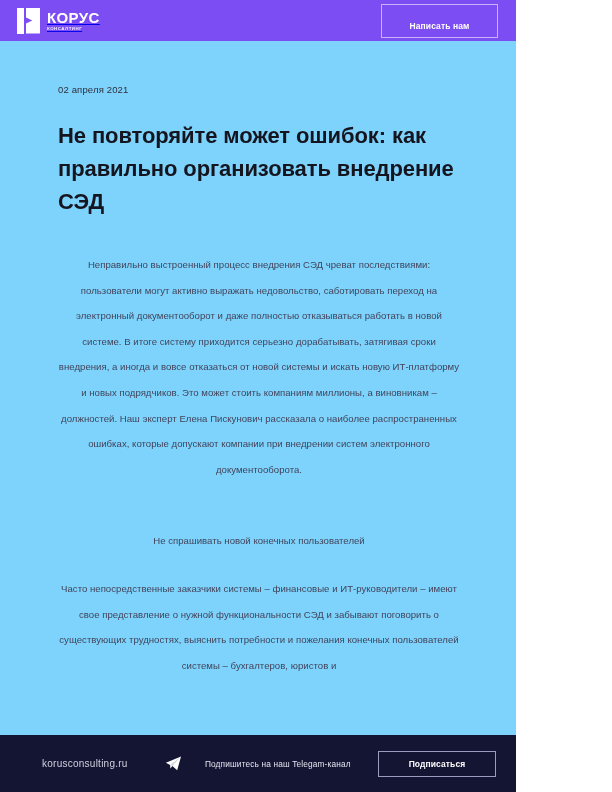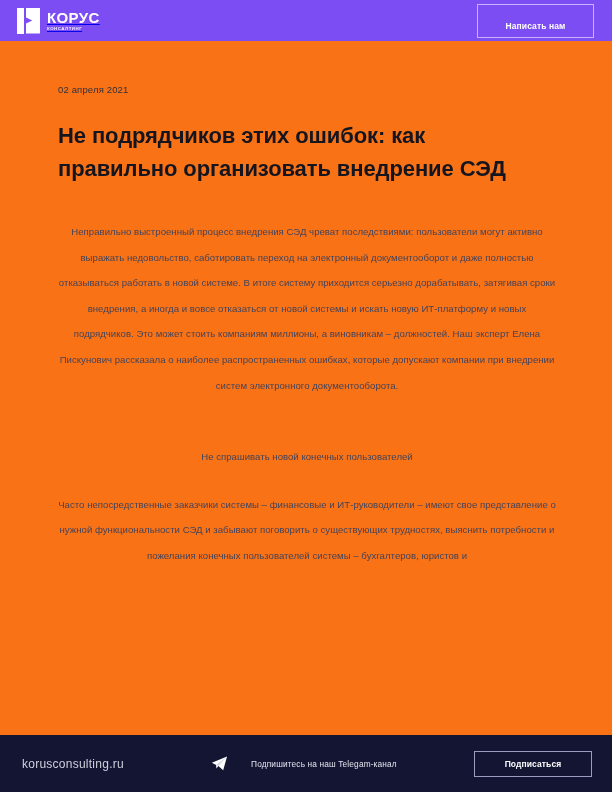--- a/index.html
+++ b/index.html
@@ -9,26 +9,26 @@
   body {
     width: 612px;
     height: 792px;
     background: #ffffff;
     font-family: "Liberation Sans", "DejaVu Sans", sans-serif;
     overflow: hidden;
     position: relative;
   }
 
   .page {
-    width: 612px;
+    width: 516px;
     height: 792px;
     position: relative;
     display: flex;
     flex-direction: column;
-    background: #f97316;
+    background: #7dd3fc;
   }
 
   
   .site-header {
     height: 41px;
     background: #7B4DF2;
     display: flex;
     align-items: center;
     justify-content: space-between;
     padding: 0 18px 0 17px;
@@ -162,23 +162,24 @@
   .site-footer::before {
     content: "";
     position: absolute;
     left: 0; right: 0; top: 0;
     height: 1px;
     background: #141533;
   }
 
   .footer-domain {
     color: #cfd0dd;
-    font-size: 12px;
+    font-size: 10px;
     letter-spacing: 0.25px;
     flex: 0 0 auto;
+    margin-left: 20px;
   }
 
   .footer-center {
     flex: 1 1 auto;
     display: flex;
     align-items: center;
     justify-content: center;
     gap: 23px;
     margin-left: 10px;
   }
@@ -227,21 +228,21 @@
         <span class="brand-name">КОРУС</span>
         <span class="brand-sub">КОНСАЛТИНГ</span>
       </span>
     </a>
     <button class="btn-outline-light">Написать нам</button>
   </div>
 
   <div class="content">
     <div class="article-date">02 апреля 2021</div>
 
-    <h1 class="article-title">Не подрядчиков этих ошибок: как правильно организовать внедрение СЭД</h1>
+    <h1 class="article-title">Не повторяйте может ошибок: как правильно организовать внедрение СЭД</h1>
 
     <div class="article-body">
       <p class="para">Неправильно выстроенный процесс внедрения СЭД чреват последствиями: пользователи могут активно выражать недовольство, саботировать переход на электронный документооборот и даже полностью отказываться работать в новой системе. В итоге систему приходится серьезно дорабатывать, затягивая сроки внедрения, а иногда и вовсе отказаться от новой системы и искать новую ИТ-платформу и новых подрядчиков. Это может стоить компаниям миллионы, а виновникам – должностей. Наш эксперт Елена Пискунович рассказала о наиболее распространенных ошибках, которые допускают компании при внедрении систем электронного документооборота.</p>
       <p class="para subhead">Не спрашивать новой конечных пользователей</p>
       <p class="para">Часто непосредственные заказчики системы – финансовые и ИТ-руководители – имеют свое представление о нужной функциональности СЭД и забывают поговорить о существующих трудностях, выяснить потребности и пожелания конечных пользователей системы – бухгалтеров, юристов и</p>
     </div>
   </div>
 
   <div class="site-footer">
     <span class="footer-domain">korusconsulting.ru</span>

